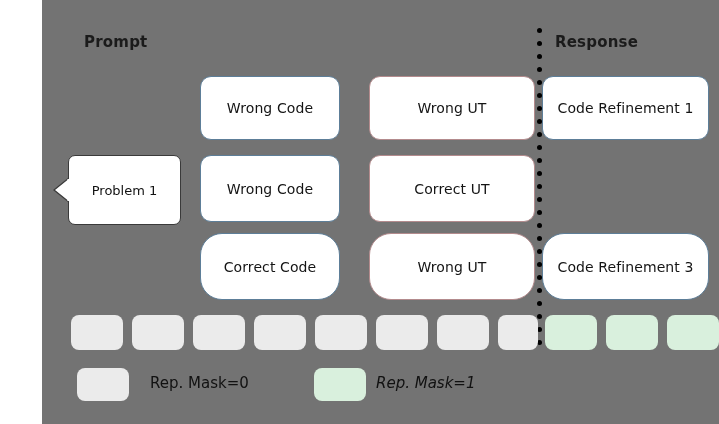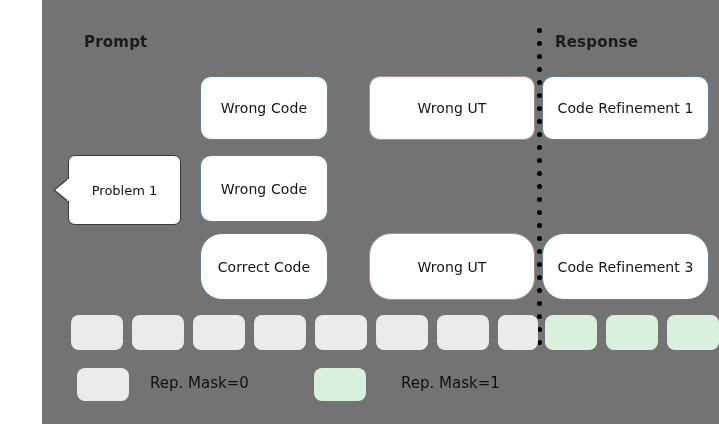--- a/index.html
+++ b/index.html
@@ -104,21 +104,21 @@
     font-family: "DejaVu Sans", sans-serif;
     font-size: 14px;
     color: #141414;
     white-space: nowrap;
     letter-spacing: 0.1px;
   }
   .cell.blue { border: 1.3px solid #5d7e98; }
   .cell.pink { border: 1.3px solid #b38b8d; }
 
   
-  .col-code  { left: 158px; width: 128px; }
+  .col-code  { left: 158px; width: 140px; }
   .col-ut    { left: 327px; width: 166px; }
   .col-resp  { left: 500px; width: 167px; }
 
   
   .row-1 { top: 76px;  height: 64px; }
   .row-2 { top: 155px; height: 67px; }
   .row-3 { top: 233px; height: 67px; border-radius: 22px; }
 
   
   #mask-strip {
@@ -151,21 +151,21 @@
   .legend-swatch.on  { left: 272px; background: #d9f0dd; }
   .legend-text {
     position: absolute;
     top: 374px;
     font-family: "DejaVu Sans", sans-serif;
     font-size: 15px;
     color: #111111;
     white-space: nowrap;
   }
   #legend-text-off { left: 108px; }
-  #legend-text-on  { left: 359px; }
+  #legend-text-on  { left: 334px; font-style: italic; }
 </style>
 </head>
 <body>
 
 <div id="canvas">
 
   <div class="section-label" id="label-prompt">Prompt</div>
 
   <div class="section-label" id="label-response">Response</div>
 
@@ -214,20 +214,23 @@
   <div class="cell pink col-ut row-1">
     <span class="cell-label">Wrong UT</span>
   </div>
   <div class="cell blue col-resp row-1">
     <span class="cell-label">Code Refinement 1</span>
   </div>
 
   <div class="cell blue col-code row-2">
     <span class="cell-label">Wrong Code</span>
   </div>
+  <div class="cell pink col-ut row-2">
+    <span class="cell-label">Correct UT</span>
+  </div>
 
   <div class="cell blue col-code row-3">
     <span class="cell-label">Correct Code</span>
   </div>
   <div class="cell pink col-ut row-3">
     <span class="cell-label">Wrong UT</span>
   </div>
   <div class="cell blue col-resp row-3">
     <span class="cell-label">Code Refinement 3</span>
   </div>

